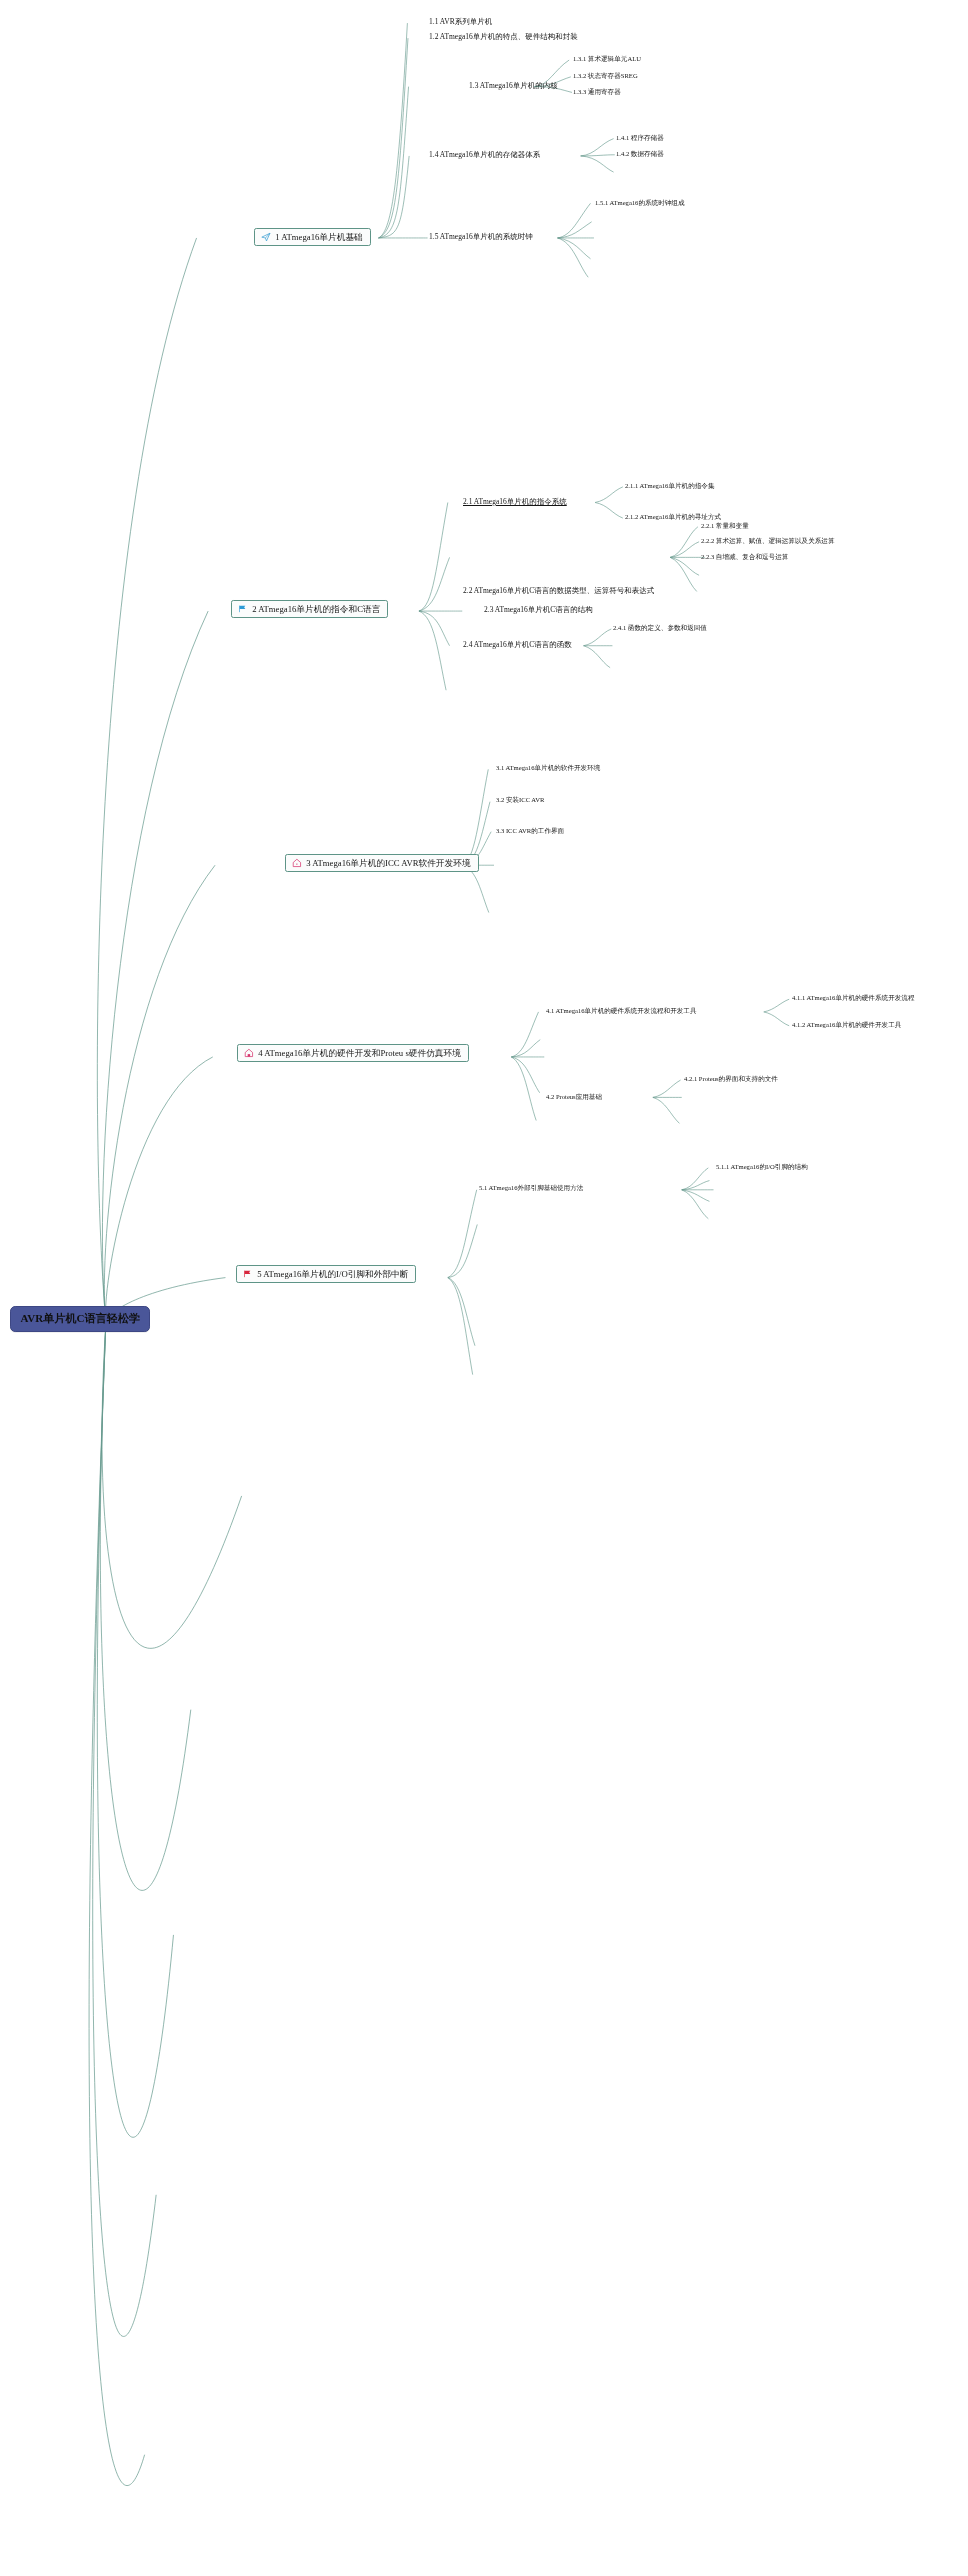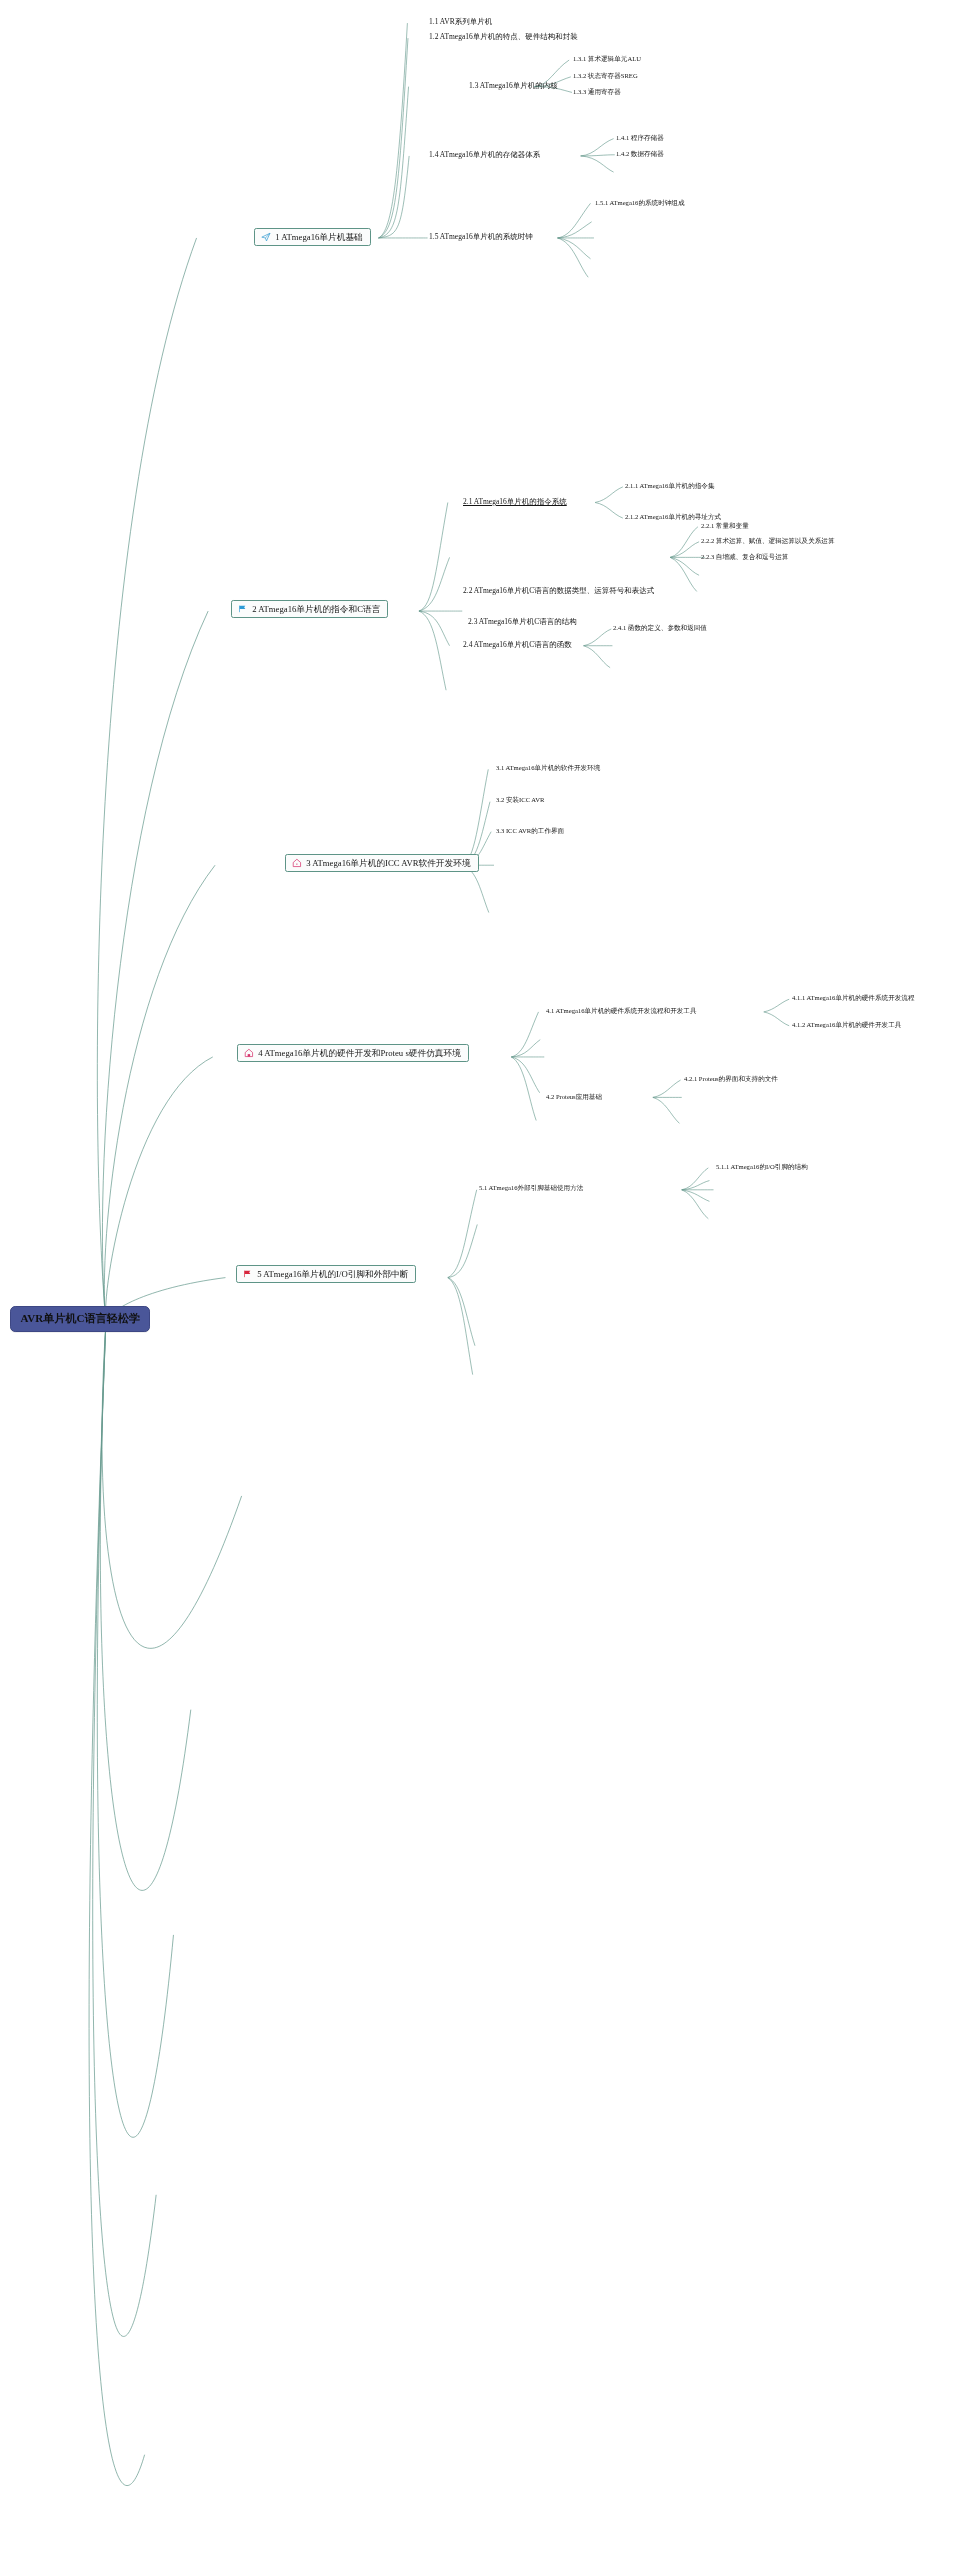--- a/index.html
+++ b/index.html
@@ -193,21 +193,21 @@
           <rect x="3" y="4" width="1.6" height="16" fill="#2e9bd6"></rect>
         </svg>
     </span>
     <span class="blabel">2 ATmega16单片机的指令和C语言</span>
   </div>
 
   <div class="node lv2" style="left:463px;top:497px;text-decoration:underline;">
     <span>2.1 ATmega16单片机的指令系统</span></div>
   <div class="node lv2" style="left:463px;top:552px;margin-top:34px;">
     <span>2.2 ATmega16单片机C语言的数据类型、运算符号和表达式</span></div>
-  <div class="node lv2" style="left:468px;top:605px;margin-top:12px;">
+  <div class="node lv2" style="left:484px;top:605px;">
     <span>2.3 ATmega16单片机C语言的结构</span></div>
   <div class="node lv2" style="left:463px;top:640px;">
     <span>2.4 ATmega16单片机C语言的函数</span></div>
 
   <div class="node lv3" style="left:625px;top:482px;">
     <span>2.1.1 ATmega16单片机的指令集</span></div>
   <div class="node lv3" style="left:625px;top:513px;">
     <span>2.1.2 ATmega16单片机的寻址方式</span></div>
 
   <div class="node lv3" style="left:701px;top:522px;">

